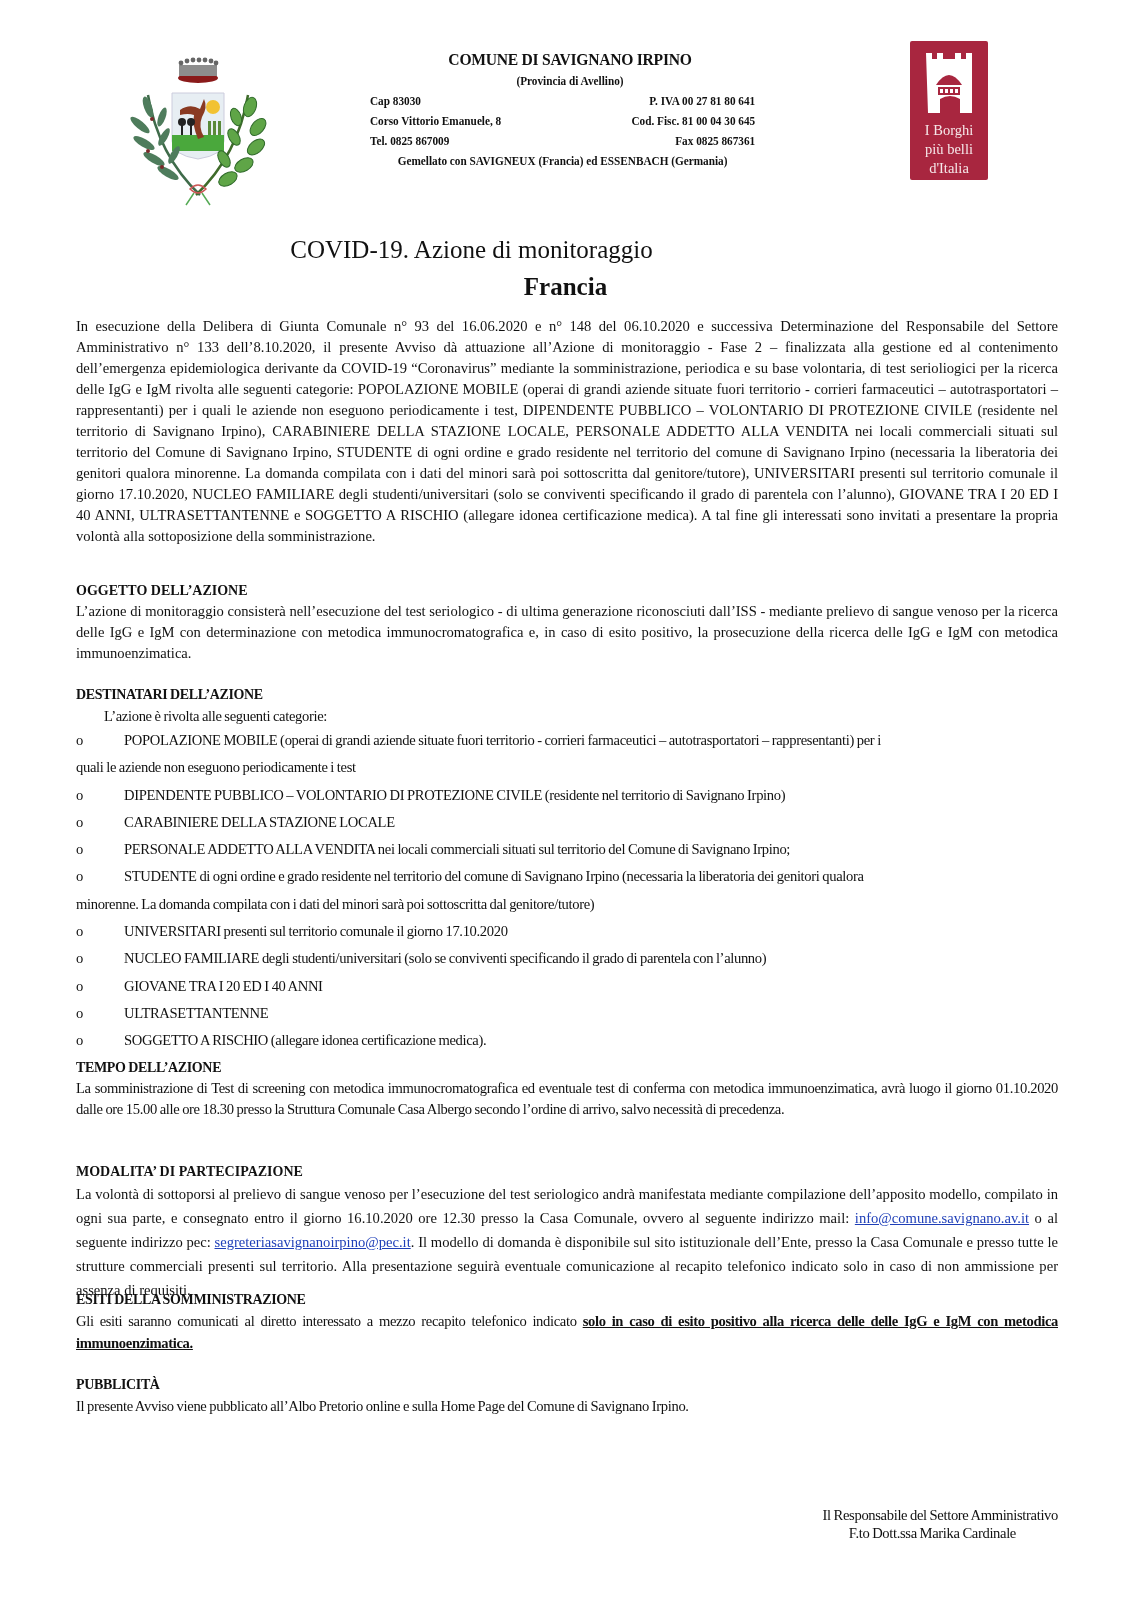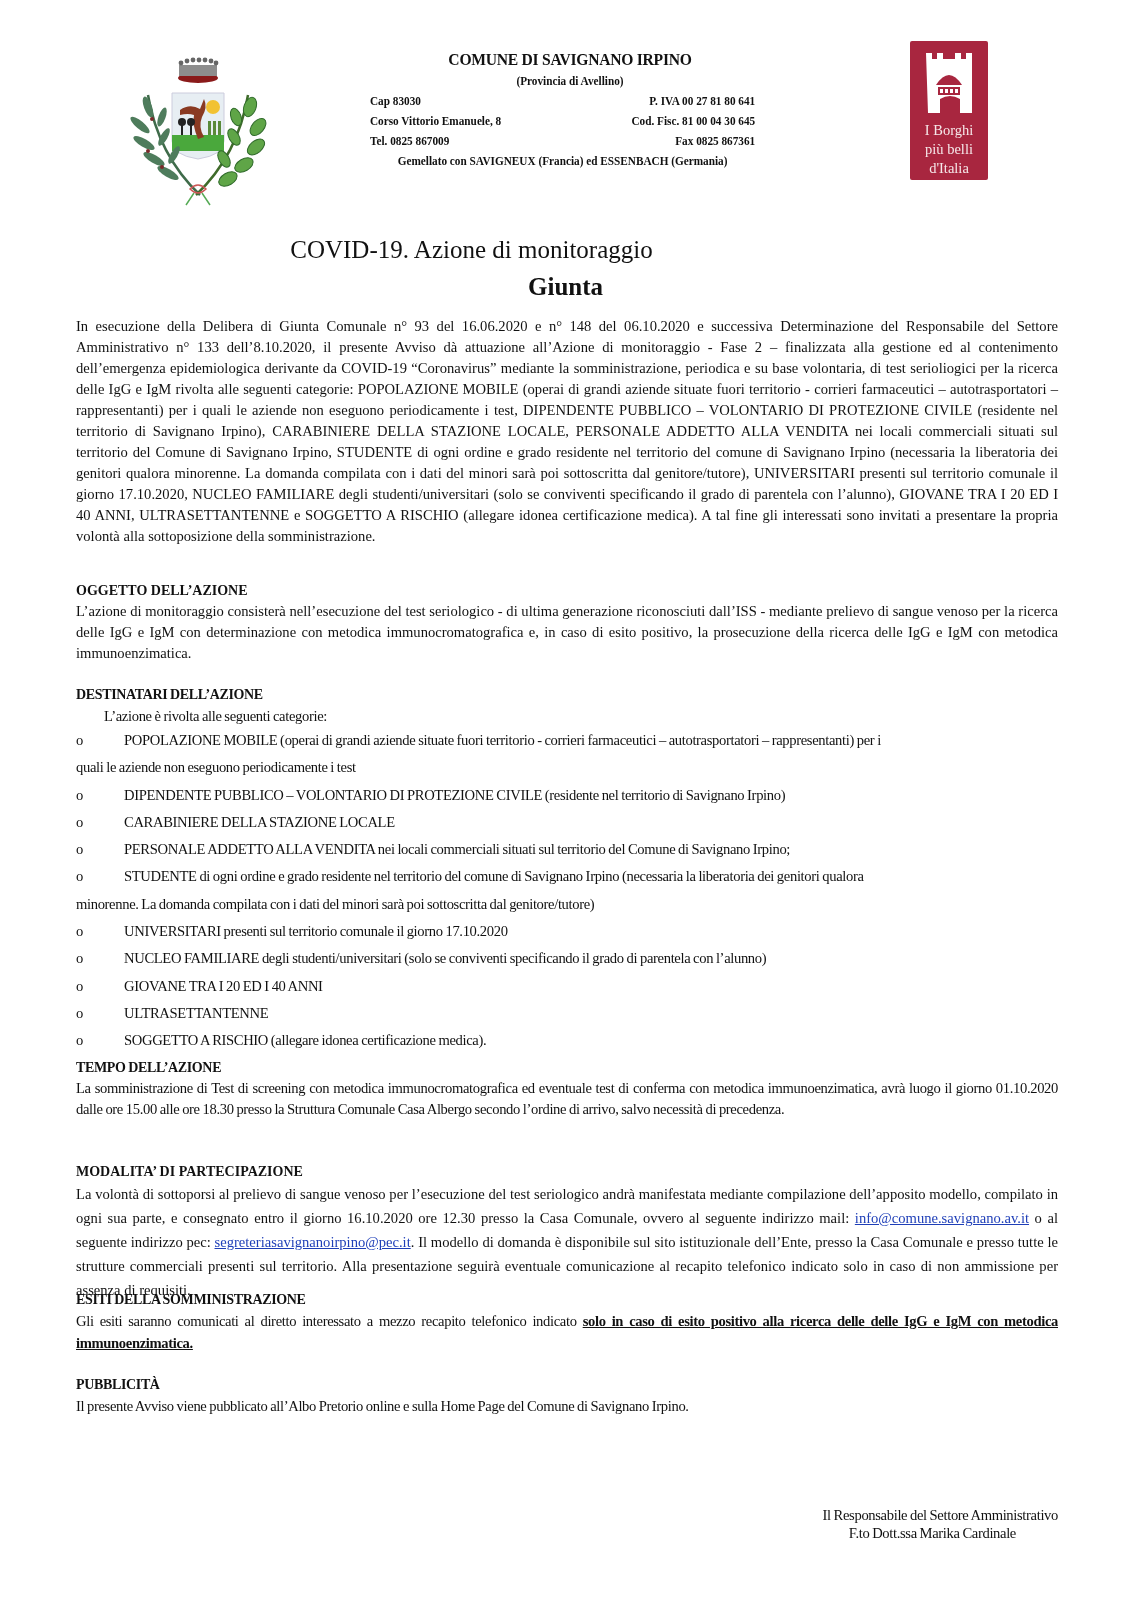--- a/index.html
+++ b/index.html
@@ -145,21 +145,21 @@
       </g>
   </svg>
   <div class="txt">
     <div>I Borghi</div>
     <div>più belli</div>
     <div>d'Italia</div>
   </div>
 </div>
 
 <div id="title">COVID-19. Azione di monitoraggio</div>
-<div id="subtitle">Giunta</div>
+<div id="subtitle">Francia</div>
 
 <div id="intro" class="block">In esecuzione della Delibera di Giunta Comunale n° 93 del 16.06.2020 e n° 148 del 06.10.2020 e successiva Determinazione del Responsabile del Settore Amministrativo n° 133 dell’8.10.2020, il presente Avviso dà attuazione all’Azione di monitoraggio - Fase 2 – finalizzata alla gestione ed al contenimento dell’emergenza epidemiologica derivante da COVID-19 “Coronavirus” mediante la somministrazione, periodica e su base volontaria, di test serioliogici per la ricerca delle IgG e IgM rivolta alle seguenti categorie: POPOLAZIONE MOBILE (operai di grandi aziende situate fuori territorio - corrieri farmaceutici – autotrasportatori – rappresentanti) per i quali le aziende non eseguono periodicamente i test, DIPENDENTE PUBBLICO – VOLONTARIO DI PROTEZIONE CIVILE (residente nel territorio di Savignano Irpino),          CARABINIERE DELLA STAZIONE LOCALE, PERSONALE ADDETTO ALLA VENDITA nei locali commerciali situati sul territorio del Comune di Savignano Irpino, STUDENTE di ogni ordine e grado residente nel territorio del comune di Savignano Irpino (necessaria la liberatoria dei genitori qualora  minorenne. La domanda compilata con i dati del minori sarà poi sottoscritta dal genitore/tutore), UNIVERSITARI presenti sul territorio comunale il giorno 17.10.2020, NUCLEO FAMILIARE degli studenti/universitari (solo se conviventi specificando il grado di parentela con l’alunno), GIOVANE TRA I 20 ED I 40 ANNI, ULTRASETTANTENNE e SOGGETTO A RISCHIO (allegare idonea certificazione medica). A tal fine gli interessati sono invitati a presentare la propria volontà alla sottoposizione della somministrazione.</div>
 
 <div id="s-oggetto" class="block">
   <div class="h">OGGETTO DELL’AZIONE</div>
   <div class="p">L’azione di monitoraggio consisterà nell’esecuzione del test seriologico - di ultima generazione riconosciuti dall’ISS - mediante prelievo di sangue venoso per la ricerca delle IgG e IgM con determinazione con metodica immunocromatografica e, in caso di esito positivo, la prosecuzione della ricerca delle IgG e IgM con metodica immunoenzimatica.</div>
 </div>
 
 <div id="s-dest" class="block narrow">
   <div class="h">DESTINATARI DELL’AZIONE</div>

